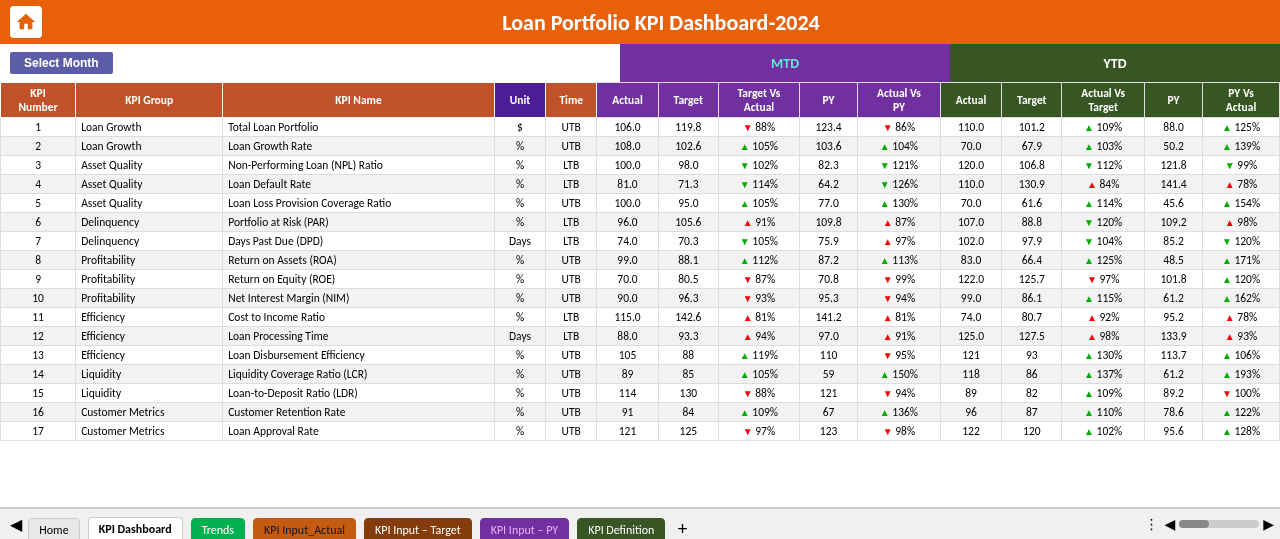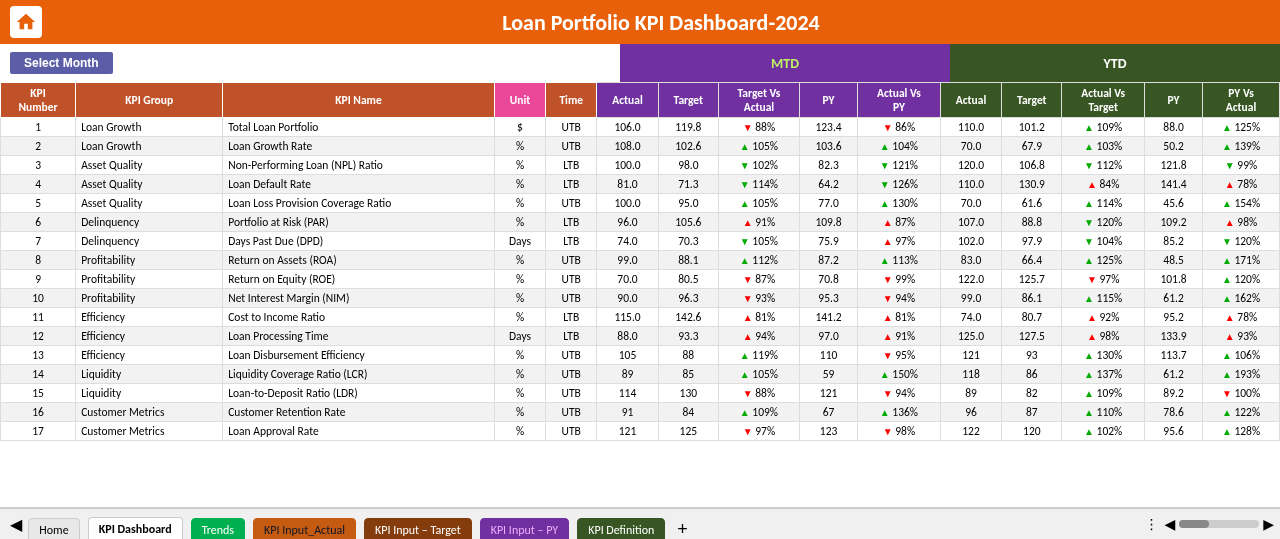--- a/index.html
+++ b/index.html
@@ -192,35 +192,35 @@
       </svg>
   </div>
   <div class="title">Loan Portfolio KPI Dashboard-2024</div>
 </div>
 
 <div style="display:flex; align-items:stretch; height:38px; background:#fff;">
   <div id="month-bar" style="display:flex;align-items:center;padding:4px 10px;gap:4px;flex:0 0 620px;">
     <button class="select-month-btn">Select Month</button>
   </div>
   <div style="flex:1;background:#7030A0;display:flex;align-items:center;justify-content:center;">
-    <span style="color:#bef264;font-weight:bold;font-size:14px;">MTD</span>
+    <span style="color:#5eead4;font-weight:bold;font-size:14px;">MTD</span>
   </div>
   <div style="flex:1;background:#375623;display:flex;align-items:center;justify-content:center;">
     <span style="color:#fff;font-weight:bold;font-size:14px;">YTD</span>
   </div>
 </div>
 
 <div id="table-container">
   <table>
     <thead>
       <tr>
         <th style="background:#C0522A;border:1px solid #fff;">KPI<br>Number</th>
         <th style="background:#C0522A;border:1px solid #fff;">KPI Group</th>
         <th style="background:#C0522A;border:1px solid #fff;">KPI Name</th>
-        <th style="background:#ec4899;border:1px solid #fff;">Unit</th>
+        <th style="background:#4c1d95;border:1px solid #fff;">Unit</th>
         <th style="background:#C0522A;border:1px solid #fff;">Time</th>
         <th style="background:#7030A0;border:1px solid #ddd;">Actual</th>
         <th style="background:#7030A0;border:1px solid #ddd;">Target</th>
         <th style="background:#7030A0;border:1px solid #ddd;">Target Vs<br>Actual</th>
         <th style="background:#7030A0;border:1px solid #ddd;">PY</th>
         <th style="background:#7030A0;border:1px solid #ddd;">Actual Vs<br>PY</th>
         <th style="background:#375623;border:1px solid #ddd;">Actual</th>
         <th style="background:#375623;border:1px solid #ddd;">Target</th>
         <th style="background:#375623;border:1px solid #ddd;">Actual Vs<br>Target</th>
         <th style="background:#375623;border:1px solid #ddd;">PY</th>

